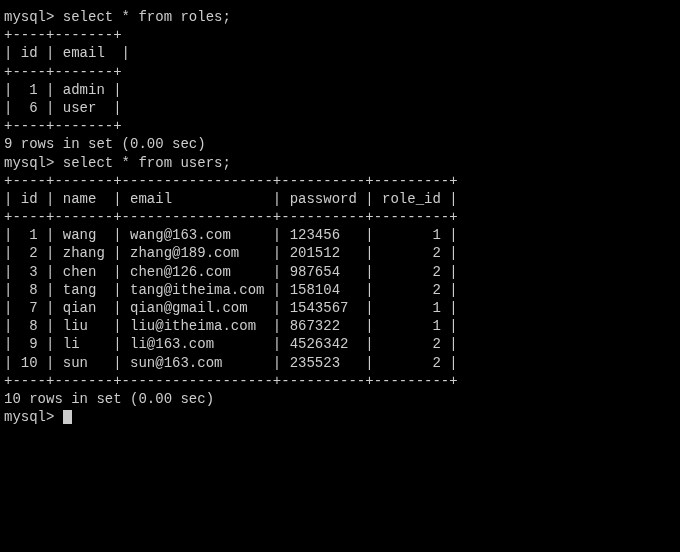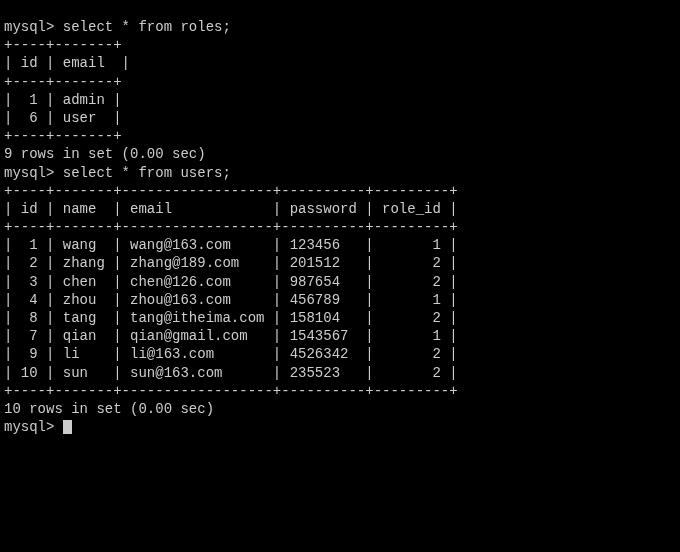--- a/index.html
+++ b/index.html
@@ -8,21 +8,21 @@
       background-color: #000000;
       color: #cccccc;
       font-family: "Courier New", monospace;
       font-size: 14px;
       line-height: 1.3;
       width: 680px;
       height: 552px;
       overflow: hidden;
     }
     .terminal {
-      padding: 18px 4px;
+      padding: 8px 4px;
     }
     .line {
       white-space: pre;
     }
     .prompt {
       color: #cccccc;
     }
     .cursor {
       display: inline-block;
       width: 9px;
@@ -44,22 +44,22 @@
   <div class="line">+----+-------+</div>
   <div class="line">9 rows in set (0.00 sec)</div>
   <div class="line"></div>
   <div class="line"><span class="prompt">mysql&gt; </span><span>select * from users;</span></div>
   <div class="line">+----+-------+------------------+----------+---------+</div>
   <div class="line">| id | name  | email            | password | role_id |</div>
   <div class="line">+----+-------+------------------+----------+---------+</div>
   <div class="line">|  1 | wang  | wang@163.com     | 123456   |       1 |</div>
   <div class="line">|  2 | zhang | zhang@189.com    | 201512   |       2 |</div>
   <div class="line">|  3 | chen  | chen@126.com     | 987654   |       2 |</div>
-  <div class="line">|  4 | zhou  | zhou@163.com     | 456789   |       1 |</div>
   <div class="line">|  8 | tang  | tang@itheima.com | 158104   |       2 |</div>
   <div class="line">|  7 | qian  | qian@gmail.com   | 1543567  |       1 |</div>
+  <div class="line">|  8 | liu   | liu@itheima.com  | 867322   |       1 |</div>
   <div class="line">|  9 | li    | li@163.com       | 4526342  |       2 |</div>
   <div class="line">| 10 | sun   | sun@163.com      | 235523   |       2 |</div>
   <div class="line">+----+-------+------------------+----------+---------+</div>
   <div class="line">10 rows in set (0.00 sec)</div>
   <div class="line"></div>
   <div class="line"><span class="prompt">mysql&gt; </span><span class="cursor"></span></div>
 </div>
 
 </body></html>

